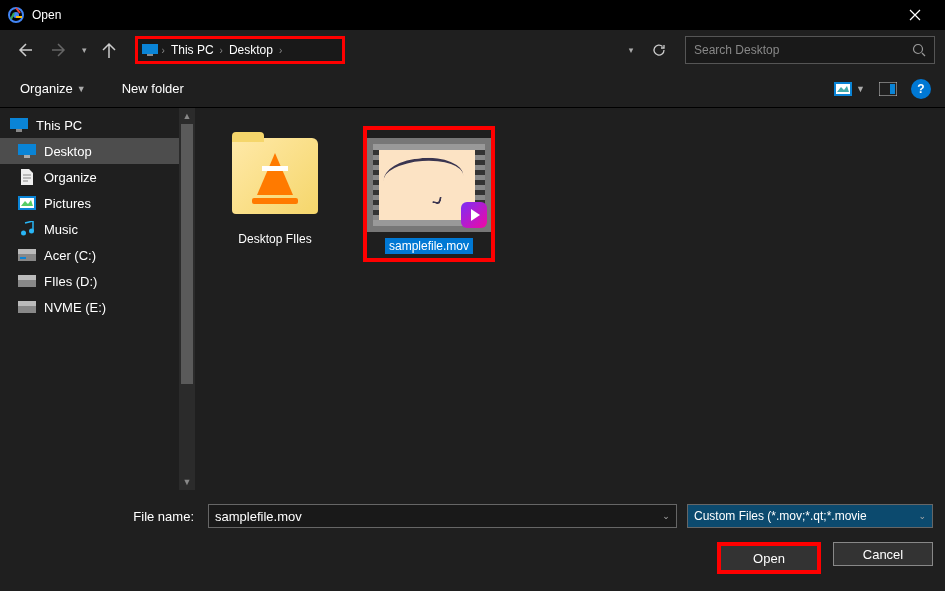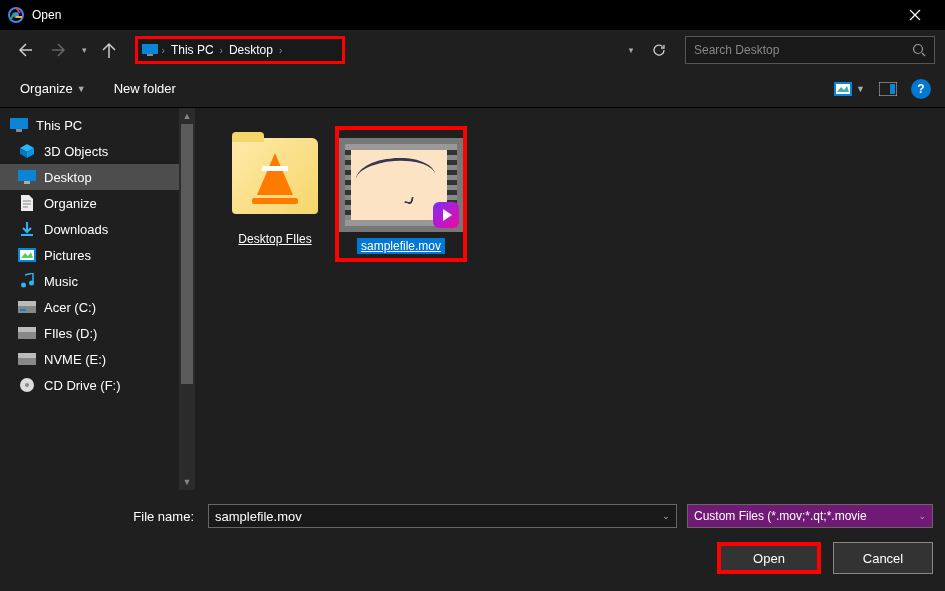--- a/index.html
+++ b/index.html
@@ -18,38 +18,38 @@
   .addressbar .crsep { color:#888; font-size:10px;}
   .addrspacer { flex:1; }
   .addrctrl { width:20px; height:28px; display:flex; align-items:center; justify-content:center; color:#aaa; cursor:pointer;}
   .searchbox { width: 250px; height: 28px; border: 1px solid #555; background: #191919; display:flex; align-items:center; padding:0 8px; margin-left:8px;}
   .searchbox input { flex:1; background:transparent; border:none; outline:none; color:#ec4899; font-size:12px;}
   .searchbox input::placeholder { color:#888; }
   .searchicon { color:#999; }
 
   .toolbar { height: 38px; background: #1f1f1f; display:flex; align-items:center; padding: 0 14px; gap:4px; border-bottom:1px solid #000;}
   .toolbar .org { display:flex; align-items:center; gap:4px; color:#fff; cursor:pointer; padding:4px 6px;}
-  .toolbar .nf { margin-left:12px; cursor:pointer; padding:4px 6px;}
+  .toolbar .nf { margin-left:20px; cursor:pointer; padding:4px 6px;}
   .toolbar .right { margin-left:auto; display:flex; align-items:center; gap:14px;}
   .toolbar .viewbtn { display:flex; align-items:center; gap:4px; cursor:pointer; color:#ccc;}
   .helpbtn { width:20px; height:20px; border-radius:50%; background:#0078d4; color:#fff; display:flex; align-items:center; justify-content:center; font-size:12px; font-weight:bold; cursor:pointer;}
 
   .main { display:flex; height: 382px; background:#1f1f1f;}
   .sidebar { width: 195px; background:#1f1f1f; position:relative; overflow:hidden;}
   .sbscroll { position:absolute; right:0; top:0; width:16px; height:100%; background:#2b2b2b;}
   .sbscroll .sbup, .sbscroll .sbdn { height:16px; display:flex; align-items:center; justify-content:center; color:#888; font-size:9px; cursor:pointer;}
   .sbscroll .sbthumb { position:absolute; top:16px; left:2px; right:2px; height:260px; background:#5a5a5a; cursor:pointer;}
   .sb-tree { padding: 4px 0; width:179px;}
   .sb-item { display:flex; align-items:center; gap:8px; padding: 5px 6px 5px 18px; cursor:pointer; font-size:13px; color:#fff;}
   .sb-item.root { padding-left:10px;}
   .sb-item.selected { background:#4d4d4d;}
   .sb-item .ic { width:18px; height:16px; display:flex; align-items:center; justify-content:center;}
   .sb-item .lbl {}
 
-  .filepane { flex:1; background:#1f1f1f; padding:18px 20px; display:flex; align-items:flex-start;text-decoration:underline;}
+  .filepane { flex:1; background:#1f1f1f; padding:18px 20px; display:flex; gap:28px; align-items:flex-start;}
   .fileitem { width:120px; display:flex; flex-direction:column; align-items:center; gap:6px; cursor:pointer;}
   .fileitem .thumb { width:100px; height:100px; display:flex; align-items:center; justify-content:center; position:relative;}
   .fileitem .fname { font-size:12px; color:#fff; text-align:center;}
   .fileitem.sel-wrap { border: 4px solid #ff0000; padding:8px 4px 4px 4px; width:132px;}
   .fileitem.sel-wrap .selbg { background:#777; padding:6px;}
   .fileitem.sel-wrap .fname { background:#0078d4; padding:1px 4px;}
 
   
   .foldericon { width:86px; height:76px; background: linear-gradient(135deg,#ffe9a8,#f5d66b); border-radius:2px 6px 4px 4px; position:relative; }
   .foldericon::before { content:""; position:absolute; top:-6px; left:0; width:32px; height:10px; background:#f5d66b; border-radius:4px 4px 0 0;}
@@ -66,25 +66,25 @@
   .playbadge .tri { width:0; height:0; border-left:9px solid #fff; border-top:6px solid transparent; border-bottom:6px solid transparent; margin-left:2px;}
   .birdline { position:absolute; top:8px; left:4px; width:80px; height:24px; border-top:3px solid #3a3550; border-radius:60% 60% 0 0 / 100% 100% 0 0; transform:rotate(-4deg);}
   .dot { position:absolute; top:46px; left:54px; width:8px; height:8px; border:2px solid #3a3550; border-top:none; border-left:none; border-radius:0 0 50% 0; transform:rotate(15deg);}
 
   .bottom { background:#1f1f1f; height: 101px; padding: 14px 12px 10px 18px;}
   .fnrow { display:flex; align-items:center; gap:10px; margin-bottom:14px;}
   .fnrow .lbl { color:#fff; margin-left:100px; width:80px; text-align:right; padding-right:4px;}
   .fnbox { flex:1; height:24px; border:1px solid #666; background:#191919; display:flex; align-items:center;}
   .fnbox input { flex:1; background:transparent; border:none; outline:none; color:#fff; padding:0 6px; font-size:13px;}
   .fnbox .dd { width:20px; height:22px; display:flex; align-items:center; justify-content:center; color:#aaa; cursor:pointer;}
-  .ftbox { width:246px; height:24px; border:1px solid #666; background:#701a75; display:flex; align-items:center; padding:0 6px;}
+  .ftbox { width:246px; height:24px; border:1px solid #666; background:#0c4a6e; display:flex; align-items:center; padding:0 6px;}
   .ftbox .txt { flex:1; color:#fff; font-size:12px; overflow:hidden; white-space:nowrap;}
   .ftbox .dd { color:#aaa; cursor:pointer;}
   .btnrow { display:flex; justify-content:flex-end; gap:12px;}
-  .btn { width:100px; height:32px; border:1px solid #888; background:#333; color:#fff; display:flex; align-items:center; justify-content:center; cursor:pointer; font-size:13px;}
+  .btn { width:100px; height:24px; border:1px solid #888; background:#333; color:#fff; display:flex; align-items:center; justify-content:center; cursor:pointer; font-size:13px;}
   .btn.primary { border:4px solid #ff0000; height:32px; width:104px;}
 
   .chev { font-size:9px; color:#aaa;}
   svg { display:block; }
 </style>
 </head>
 <body>
 
 <div class="titlebar">
   <span class="ico">
@@ -188,56 +188,37 @@
     <div class="sb-tree">
       <div class="sb-item root">
         <span class="ic">
             <svg width="18" height="14" viewBox="0 0 18 14">
               <rect x="0" y="0" width="18" height="11" fill="#0a84d6"></rect>
               <rect x="6" y="11" width="6" height="3" fill="#888"></rect>
             </svg>
           </span>
         <span class="lbl">This PC</span>
       </div>
-      <div class="sb-item">
-        <span class="ic">
-            <svg width="16" height="16" viewBox="0 0 16 16">
-              <path d="M8 1 L15 5 L8 9 L1 5 Z" fill="#29b6f6"></path>
-              <path d="M1 5 L8 9 L8 15 L1 11 Z" fill="#0277bd"></path>
-              <path d="M15 5 L8 9 L8 15 L15 11 Z" fill="#039be5"></path>
-            </svg>
-          </span>
-        <span class="lbl">3D Objects</span>
-      </div>
       <div class="sb-item selected">
         <span class="ic">
             <svg width="18" height="14" viewBox="0 0 18 14">
               <rect x="0" y="0" width="18" height="11" fill="#0a84d6"></rect>
               <rect x="6" y="11" width="6" height="3" fill="#aaa"></rect>
             </svg>
           </span>
         <span class="lbl">Desktop</span>
       </div>
       <div class="sb-item">
         <span class="ic">
             <svg width="14" height="16" viewBox="0 0 14 16">
               <path d="M1 0 H9 L13 4 V16 H1 Z" fill="#eee"></path>
               <path d="M3 6 H11 M3 9 H11 M3 12 H8" stroke="#888" stroke-width="1"></path>
             </svg>
           </span>
         <span class="lbl">Organize</span>
-      </div>
-      <div class="sb-item">
-        <span class="ic">
-            <svg width="16" height="16" viewBox="0 0 16 16">
-              <path d="M8 1 V10 M4 7 L8 11 L12 7" stroke="#29b6f6" stroke-width="2" fill="none"></path>
-              <path d="M2 14 H14" stroke="#29b6f6" stroke-width="2"></path>
-            </svg>
-          </span>
-        <span class="lbl">Downloads</span>
       </div>
       <div class="sb-item">
         <span class="ic">
             <svg width="18" height="14" viewBox="0 0 18 14">
               <rect x="0" y="0" width="18" height="14" fill="#0a84d6"></rect>
               <rect x="2" y="2" width="14" height="10" fill="#fff"></rect>
               <path d="M3 10 L7 5 L10 8 L13 4 L15 10 Z" fill="#5c6"></path>
             </svg>
           </span>
         <span class="lbl">Pictures</span>
@@ -272,29 +253,20 @@
         <span class="lbl">FIles (D:)</span>
       </div>
       <div class="sb-item">
         <span class="ic">
             <svg width="18" height="12" viewBox="0 0 18 12">
               <rect x="0" y="3" width="18" height="9" fill="#888"></rect>
               <rect x="0" y="0" width="18" height="5" fill="#bbb"></rect>
             </svg>
           </span>
         <span class="lbl">NVME (E:)</span>
-      </div>
-      <div class="sb-item">
-        <span class="ic">
-            <svg width="16" height="16" viewBox="0 0 16 16">
-              <circle cx="8" cy="8" r="7" fill="#ddd"></circle>
-              <circle cx="8" cy="8" r="2" fill="#888"></circle>
-            </svg>
-          </span>
-        <span class="lbl">CD Drive (F:)</span>
       </div>
     </div>
     <div class="sbscroll">
       <div class="sbup">▲</div>
       <div class="sbthumb"></div>
       <div class="sbdn" style="position:absolute;bottom:0;left:0;right:0;">▼</div>
     </div>
   </div>
 
   <div class="filepane">

